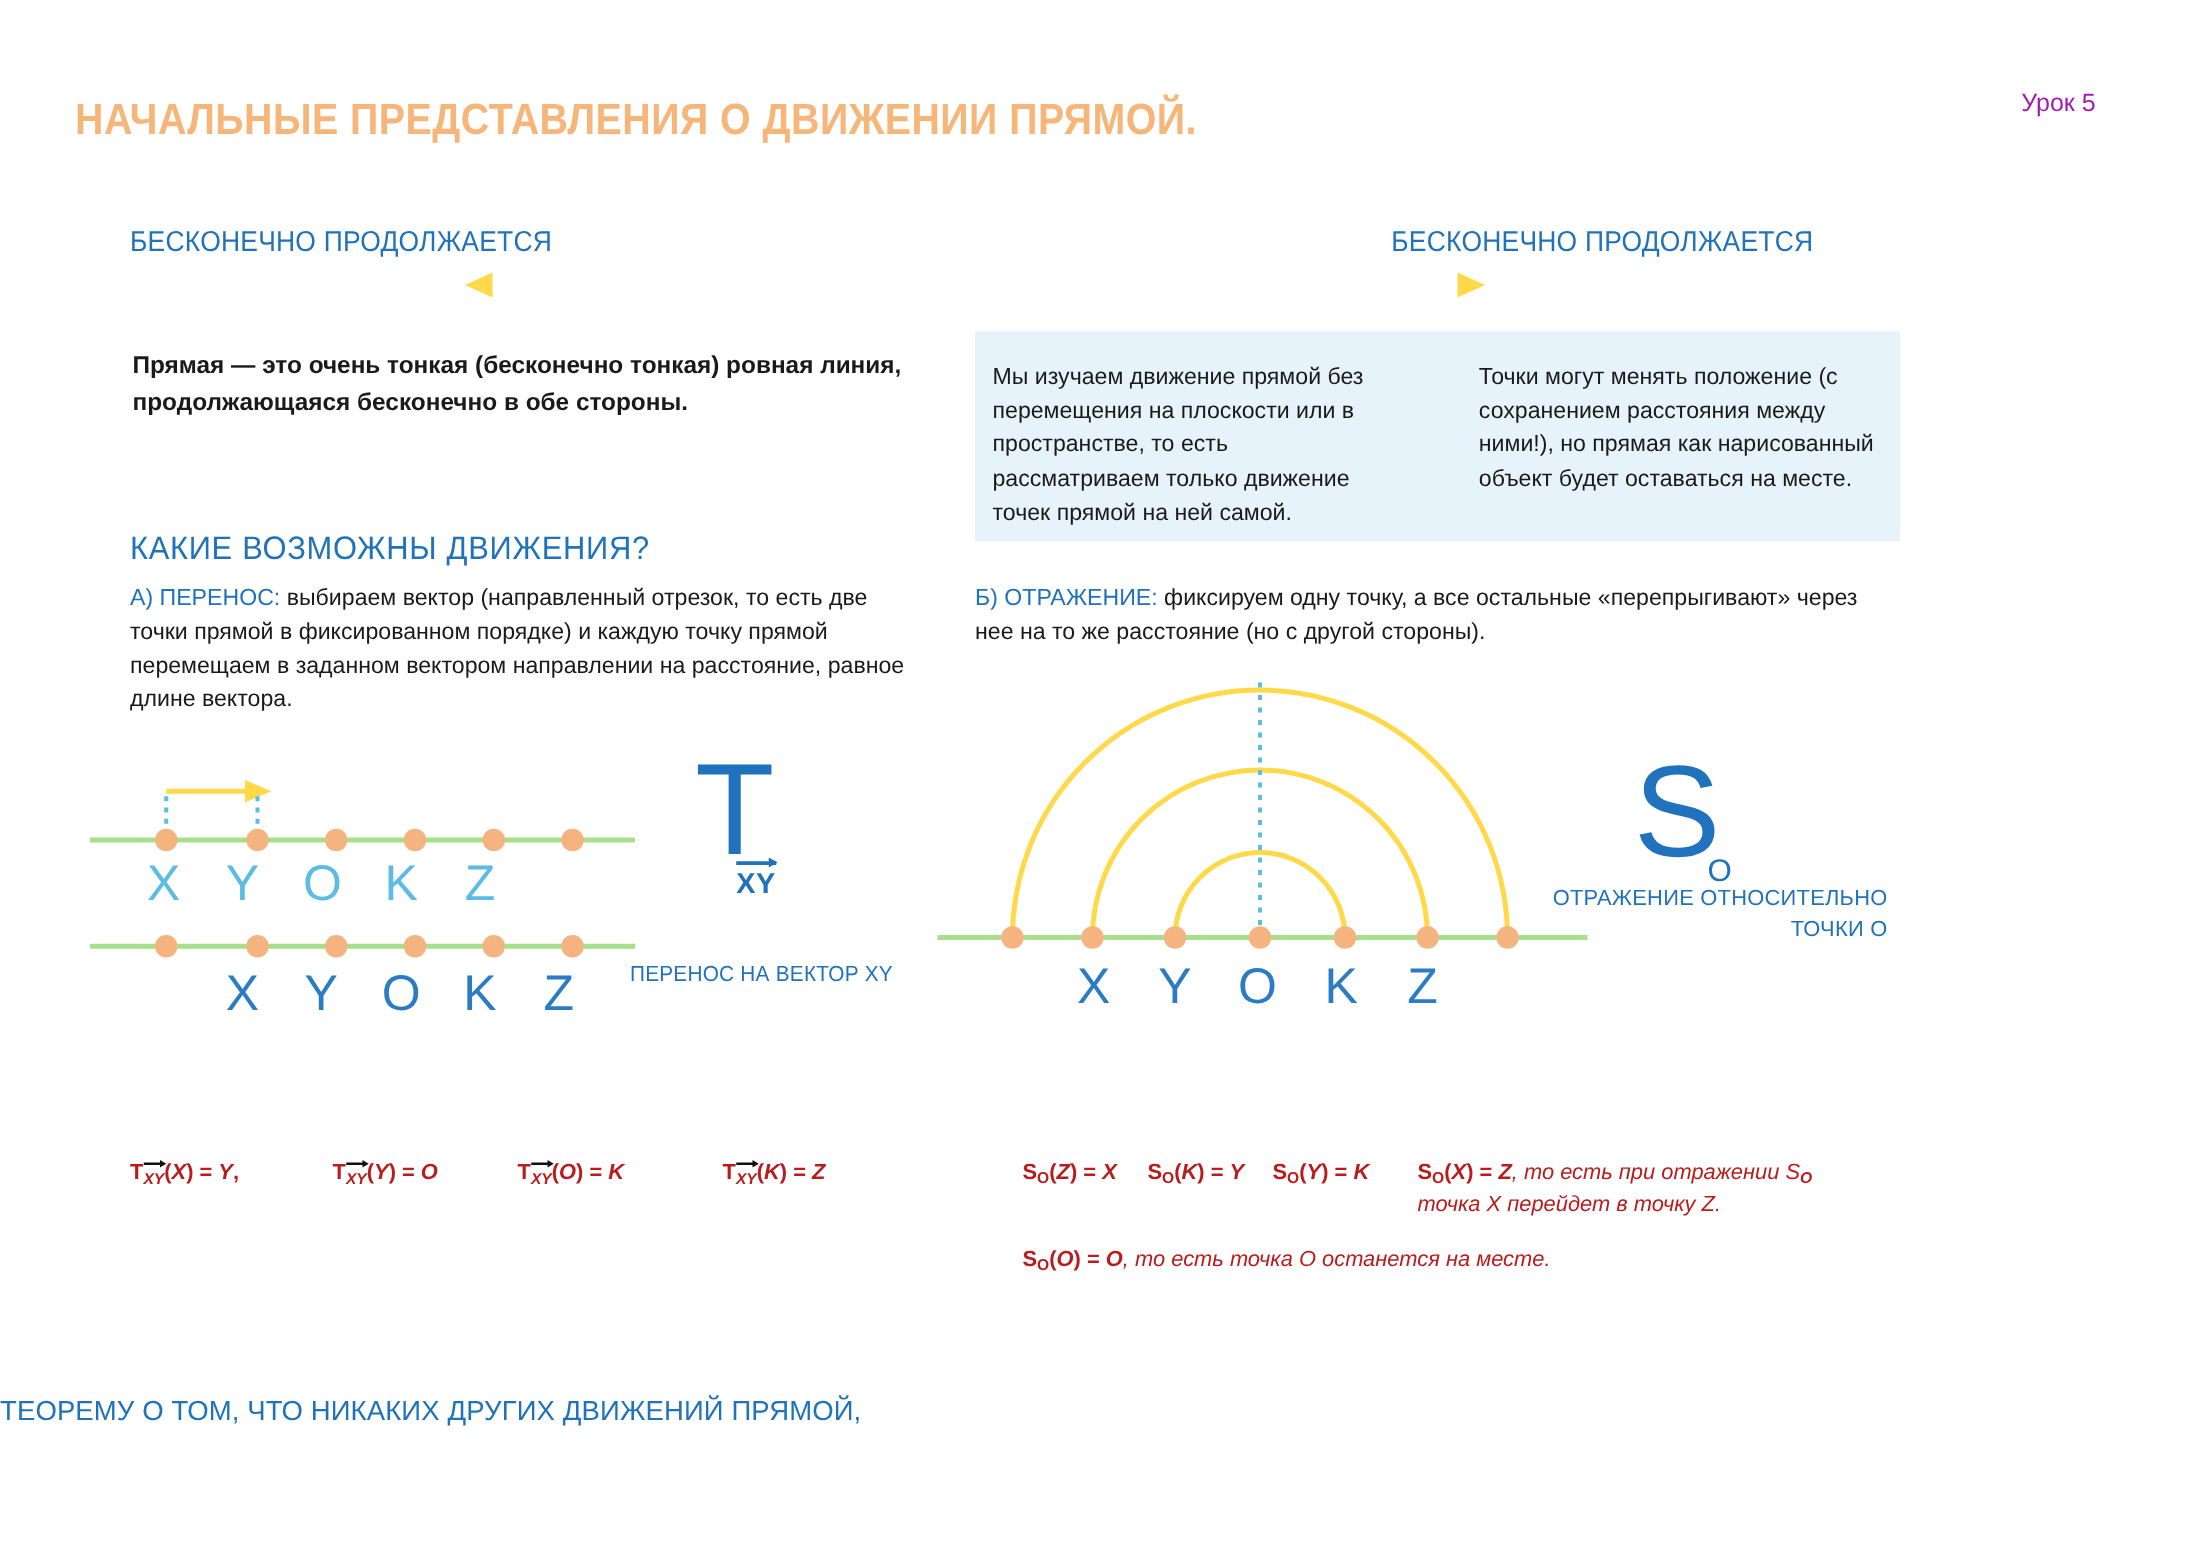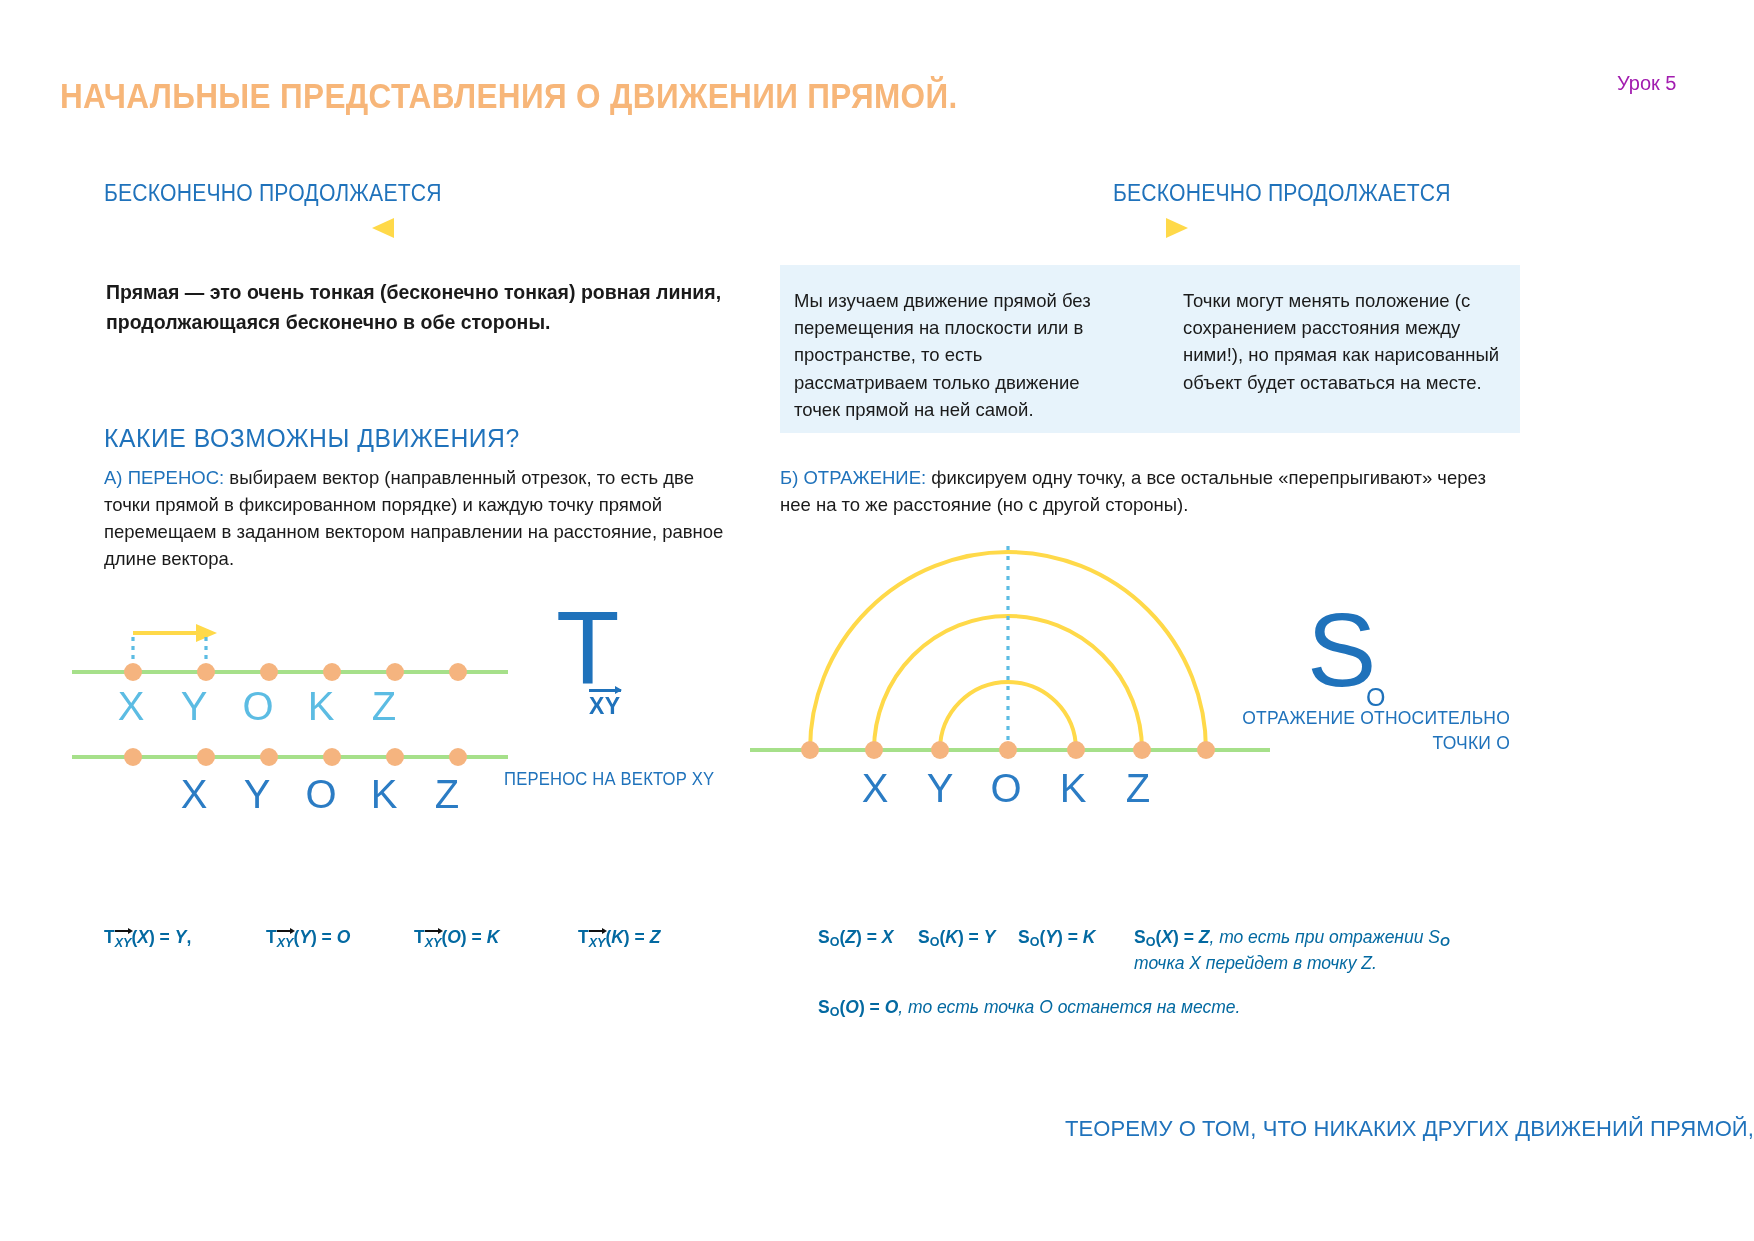--- a/index.html
+++ b/index.html
@@ -119,21 +119,21 @@
     font-size: 25px; color: #1f72bb;
   }
   .op-S-cap {
     position: absolute; left: 1240px; top: 690px; width: 270px;
     text-align: right;
     font-size: 17.5px; color: #1f72bb; letter-spacing: 0.2px; line-height: 1.42; margin-top: 16px;
   }
 
   
   .frm {
-    position: absolute; font-size: 17.5px; color: #0369a1; line-height: 1.45;
+    position: absolute; font-size: 17.5px; color: #b91c1c; line-height: 1.45;
   }
   .frm b { font-weight: bold; }
   .frm i { font-style: italic; }
   .frm .vec {
     display: inline-block; position: relative;
     font-size: 12.5px; font-style: italic; font-weight: bold;
     vertical-align: -4px; letter-spacing: 0;
   }
   .frm .vec::before {
     content: ''; position: absolute; left: 0; right: 1px; top: -4px;
@@ -154,21 +154,21 @@
 
   .f-r1 { left: 818px; top: 925px; }
   .f-r2 { left: 918px; top: 925px; }
   .f-r3 { left: 1018px; top: 925px; }
   .f-r4 { left: 1134px; top: 925px; width: 420px; }
   .f-r5 { left: 818px; top: 995px; width: 620px; }
 
   
   .footer {
     position: absolute; left: 0; top: 1112px; width: 1754px;
-    text-align: right; font-size: 22px; color: #1f72bb;
+    text-align: left; font-size: 22px; color: #1f72bb;
     line-height: 1.5; letter-spacing: 0.1px;
   }
 </style>
 </head>
 <body>
 
 <div class="page">
 
   <div class="hdr-title">НАЧАЛЬНЫЕ ПРЕДСТАВЛЕНИЯ О ДВИЖЕНИИ ПРЯМОЙ.</div>
   <div class="hdr-lesson">Урок 5</div>

